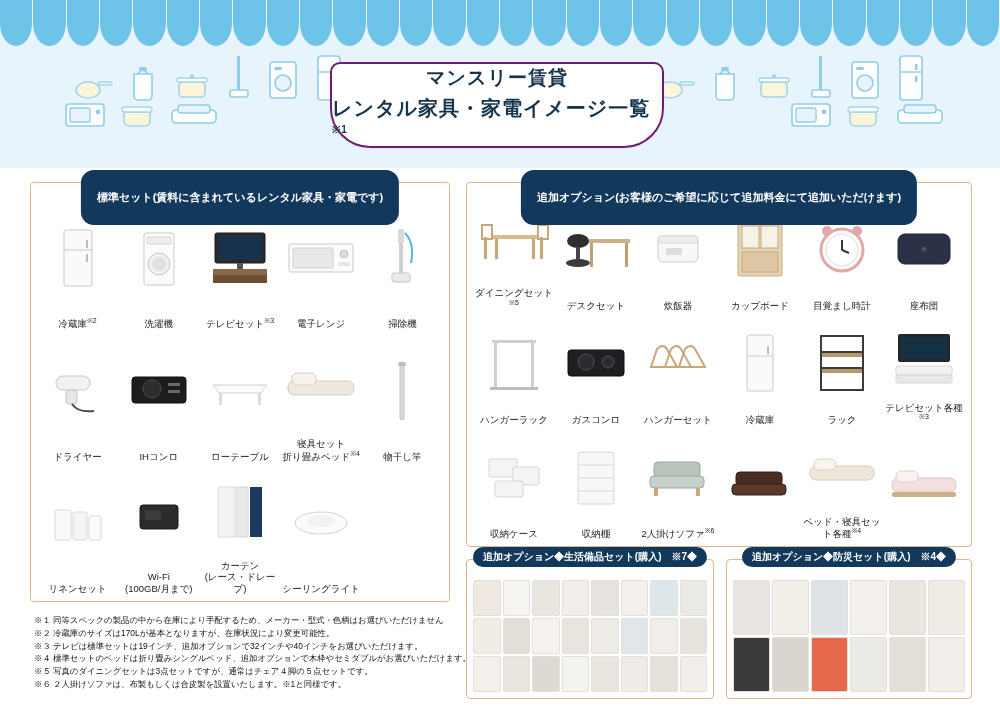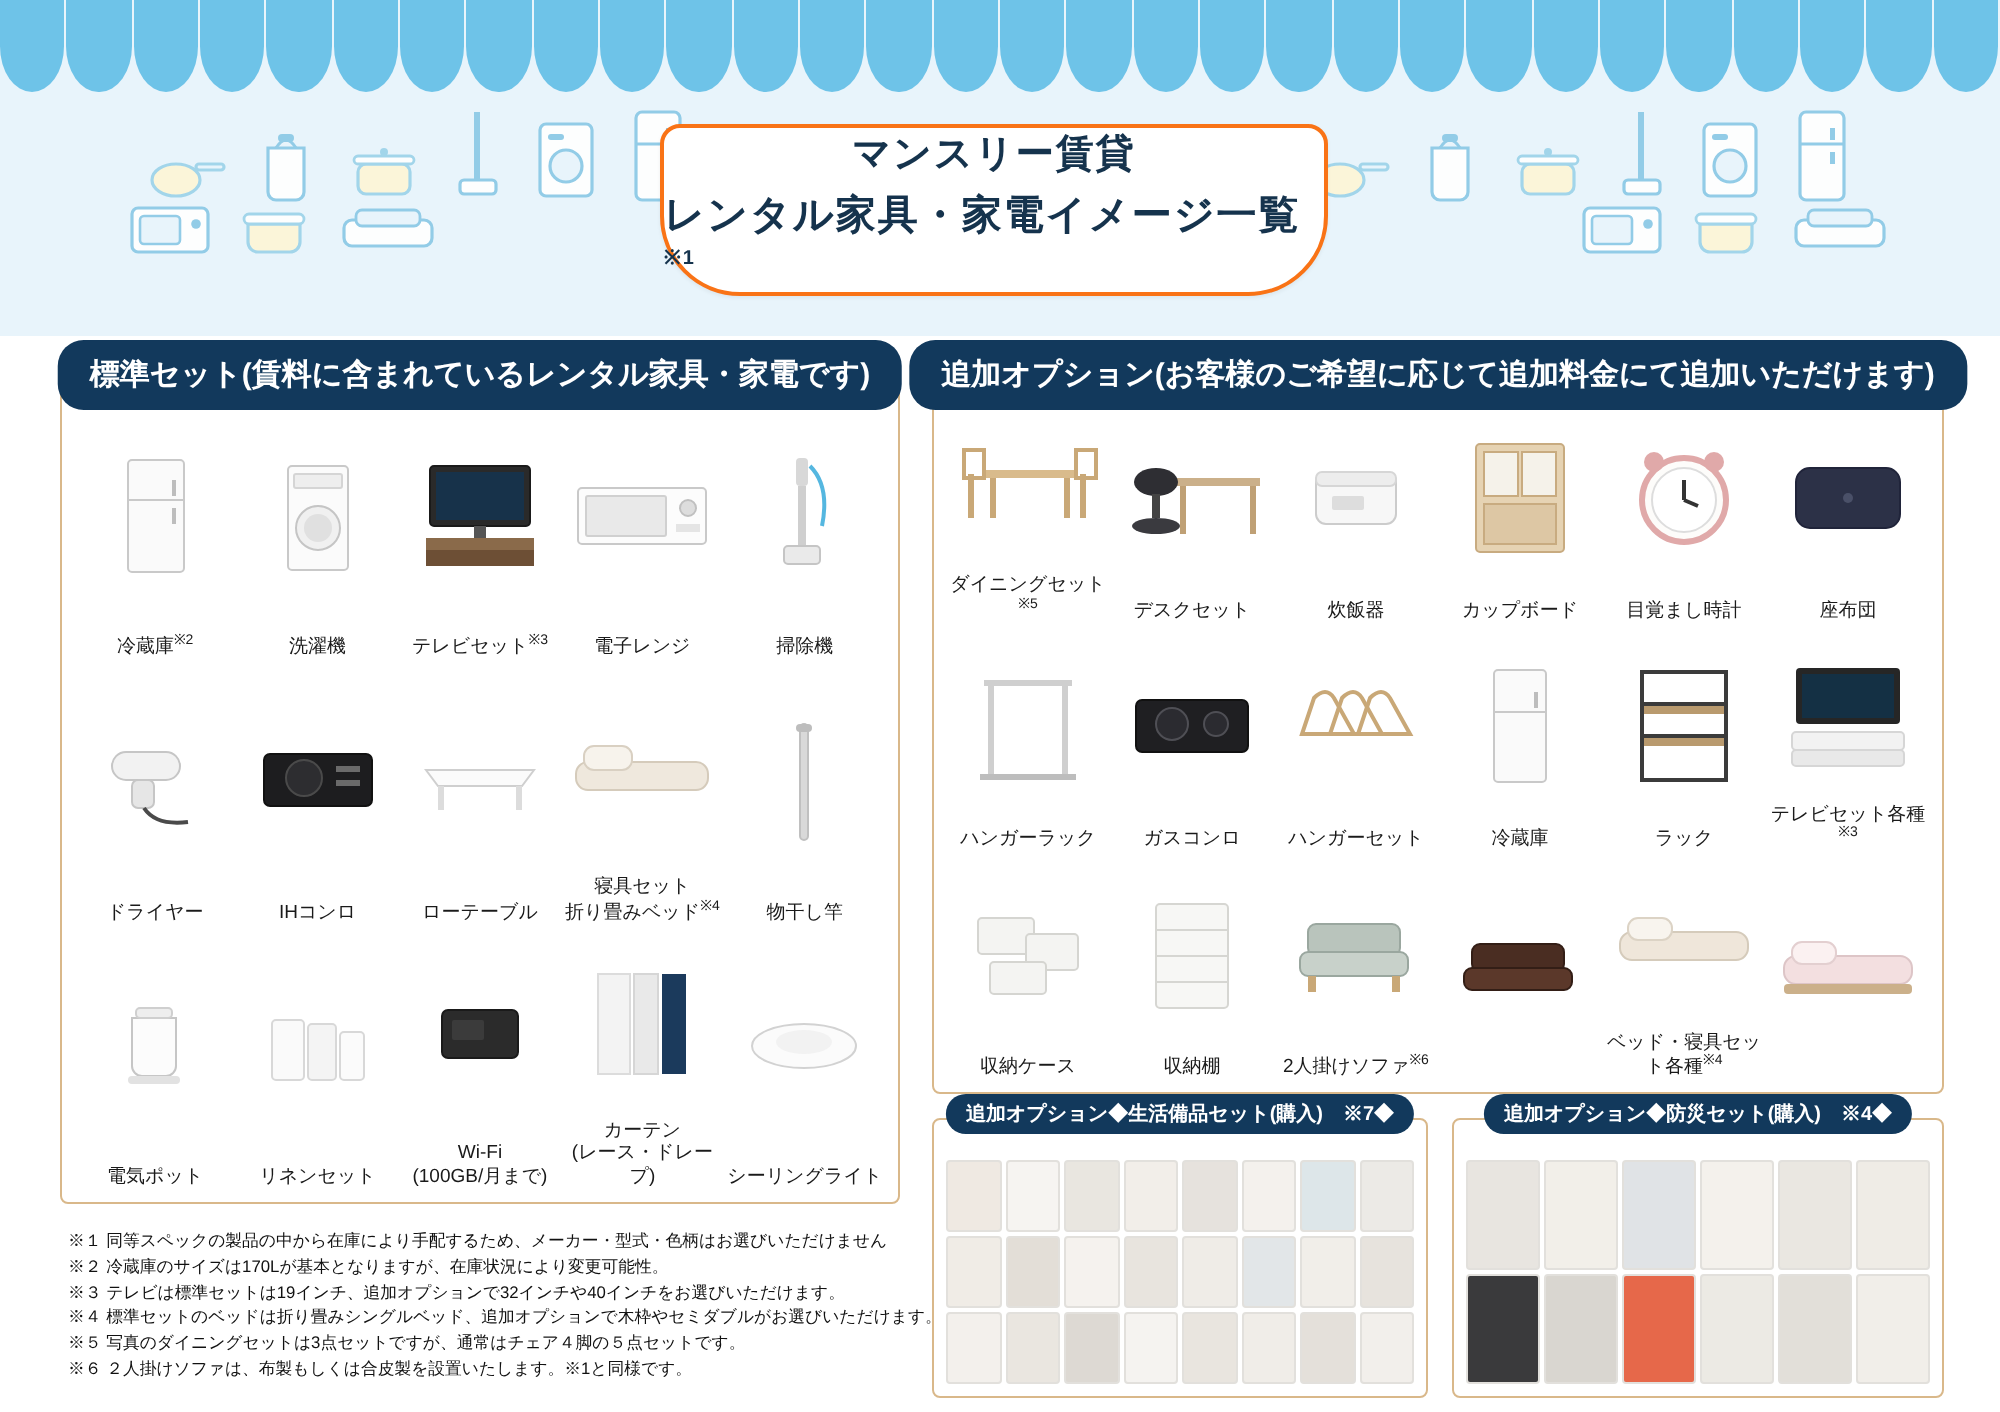--- a/index.html
+++ b/index.html
@@ -56,21 +56,21 @@
     opacity: 0.95;
   }
 
   .title-plate {
     position: absolute;
     left: 330px;
     top: 62px;
     width: 330px;
     height: 82px;
     background: #ffffff;
-    border: 2px solid #f97316;
+    border: 2px solid #701a75;
     border-radius: 10px 10px 40px 40px;
     box-shadow: 0 1px 2px rgba(0,0,0,0.06);
     display: flex;
     flex-direction: column;
     align-items: center;
     justify-content: center;
     gap: 4px;
   }
   .title-plate .line1 {
     font-size: 19px;
@@ -101,23 +101,23 @@
     background: #ffffff;
     box-sizing: border-box;
   }
   .panel-title {
     position: absolute;
     top: -13px;
     left: 50%;
     transform: translateX(-50%);
     background: #12395c;
     color: #ffffff;
-    font-size: 15px;
+    font-size: 11px;
     font-weight: bold;
-    padding: 8px 16px;
+    padding: 20px 16px;
     border-radius: 13px;
     white-space: nowrap;
   }
 
   #panel-standard {
     left: 30px;
     top: 14px;
     width: 420px;
     height: 420px;
   }
@@ -473,30 +473,20 @@
       <div class="cell">
         <div class="thumb">
           <svg width="24" height="62" viewBox="0 0 24 62">
               <rect x="10" y="2" width="4" height="58" rx="2" fill="#d9d9d9" stroke="#c0c0c0"></rect>
               <rect x="8" y="2" width="8" height="4" rx="2" fill="#bdbdbd"></rect>
             </svg>
         </div>
         <div class="caption"><span>物干し竿</span><sup></sup></div>
       </div>
 
-      <div class="cell">
-        <div class="thumb">
-          <svg width="48" height="56" viewBox="0 0 48 56">
-              <path d="M12 14 h22 v24 a5 5 0 0 1 -5 5 h-12 a5 5 0 0 1 -5 -5 z" fill="#fcfcfc" stroke="#c6c6c6"></path>
-              <rect x="14" y="9" width="18" height="5" rx="2" fill="#eeeeee" stroke="#cfcfcf"></rect>
-              <rect x="10" y="43" width="26" height="4" rx="2" fill="#e2e2e2"></rect>
-            </svg>
-        </div>
-        <div class="caption"><span>電気ポット</span><sup></sup></div>
-      </div>
 
       <div class="cell">
         <div class="thumb">
           <svg width="62" height="50" viewBox="0 0 62 50">
               <rect x="8" y="12" width="16" height="30" rx="2" fill="#fafafa" stroke="#d8d8d8"></rect>
               <rect x="26" y="14" width="14" height="28" rx="2" fill="#f4f4f4" stroke="#d8d8d8"></rect>
               <rect x="42" y="18" width="12" height="24" rx="2" fill="#fbfbfb" stroke="#d8d8d8"></rect>
             </svg>
         </div>
         <div class="caption"><span>リネンセット</span><sup></sup></div>

